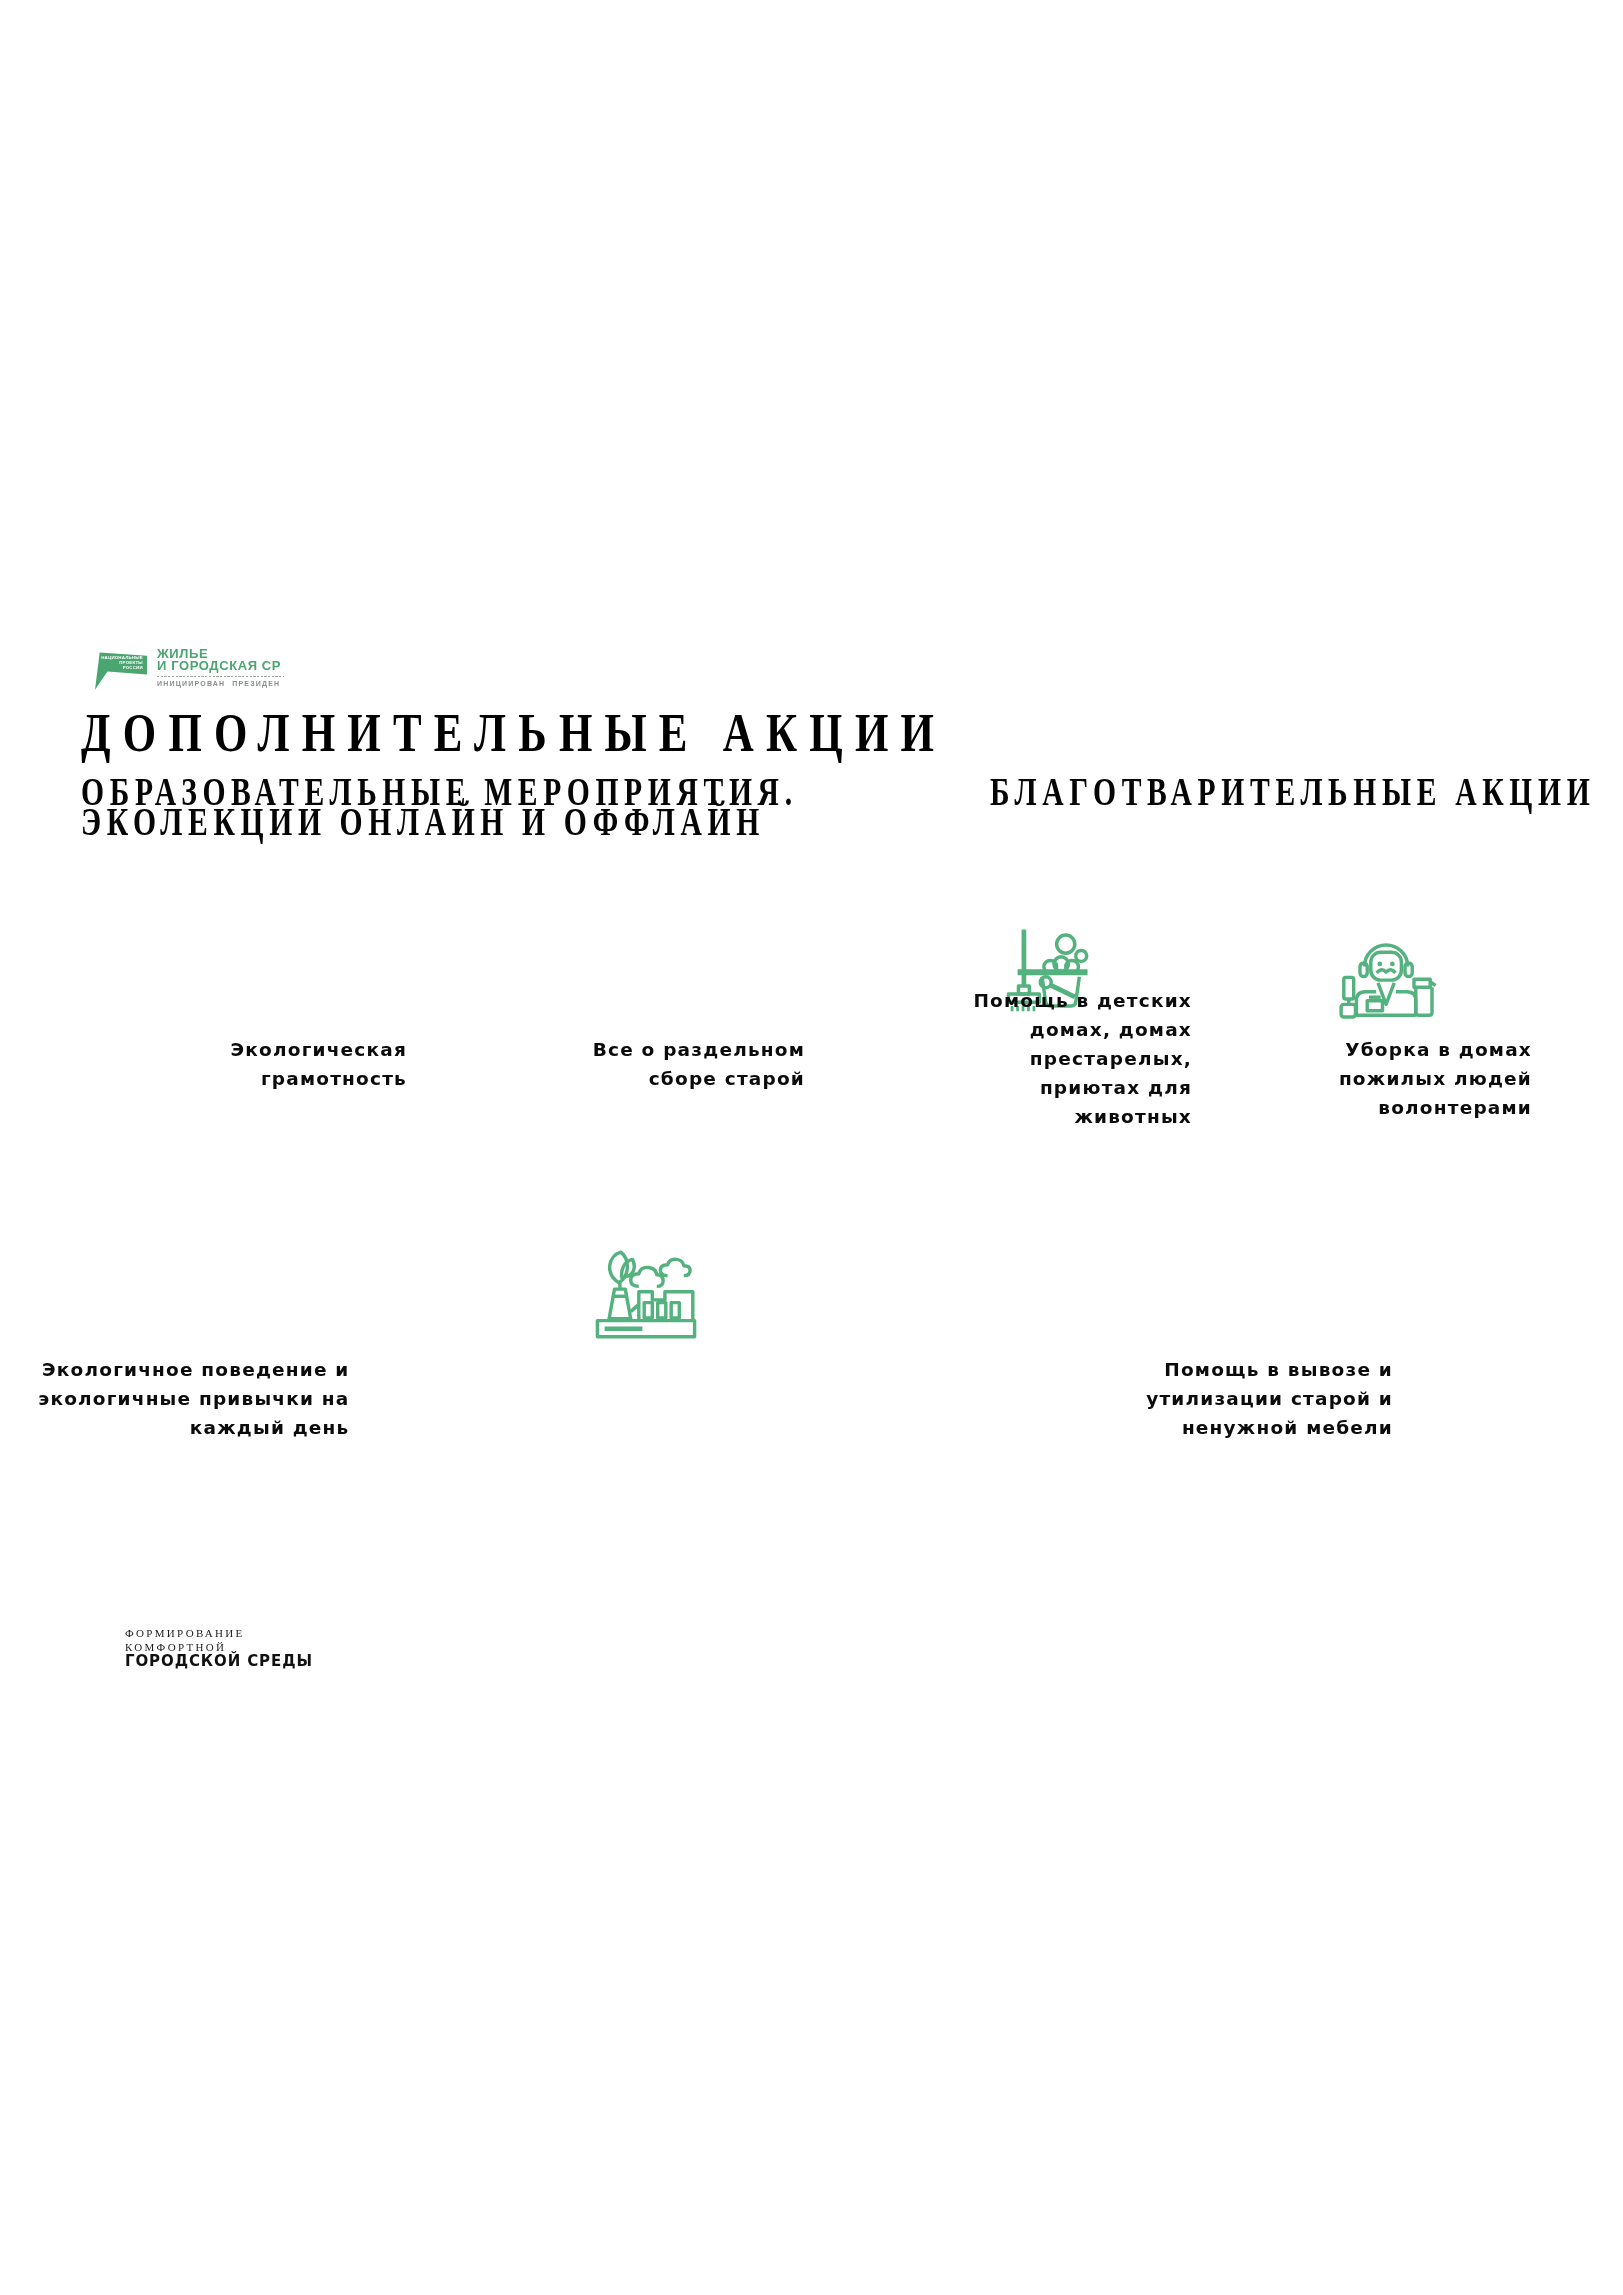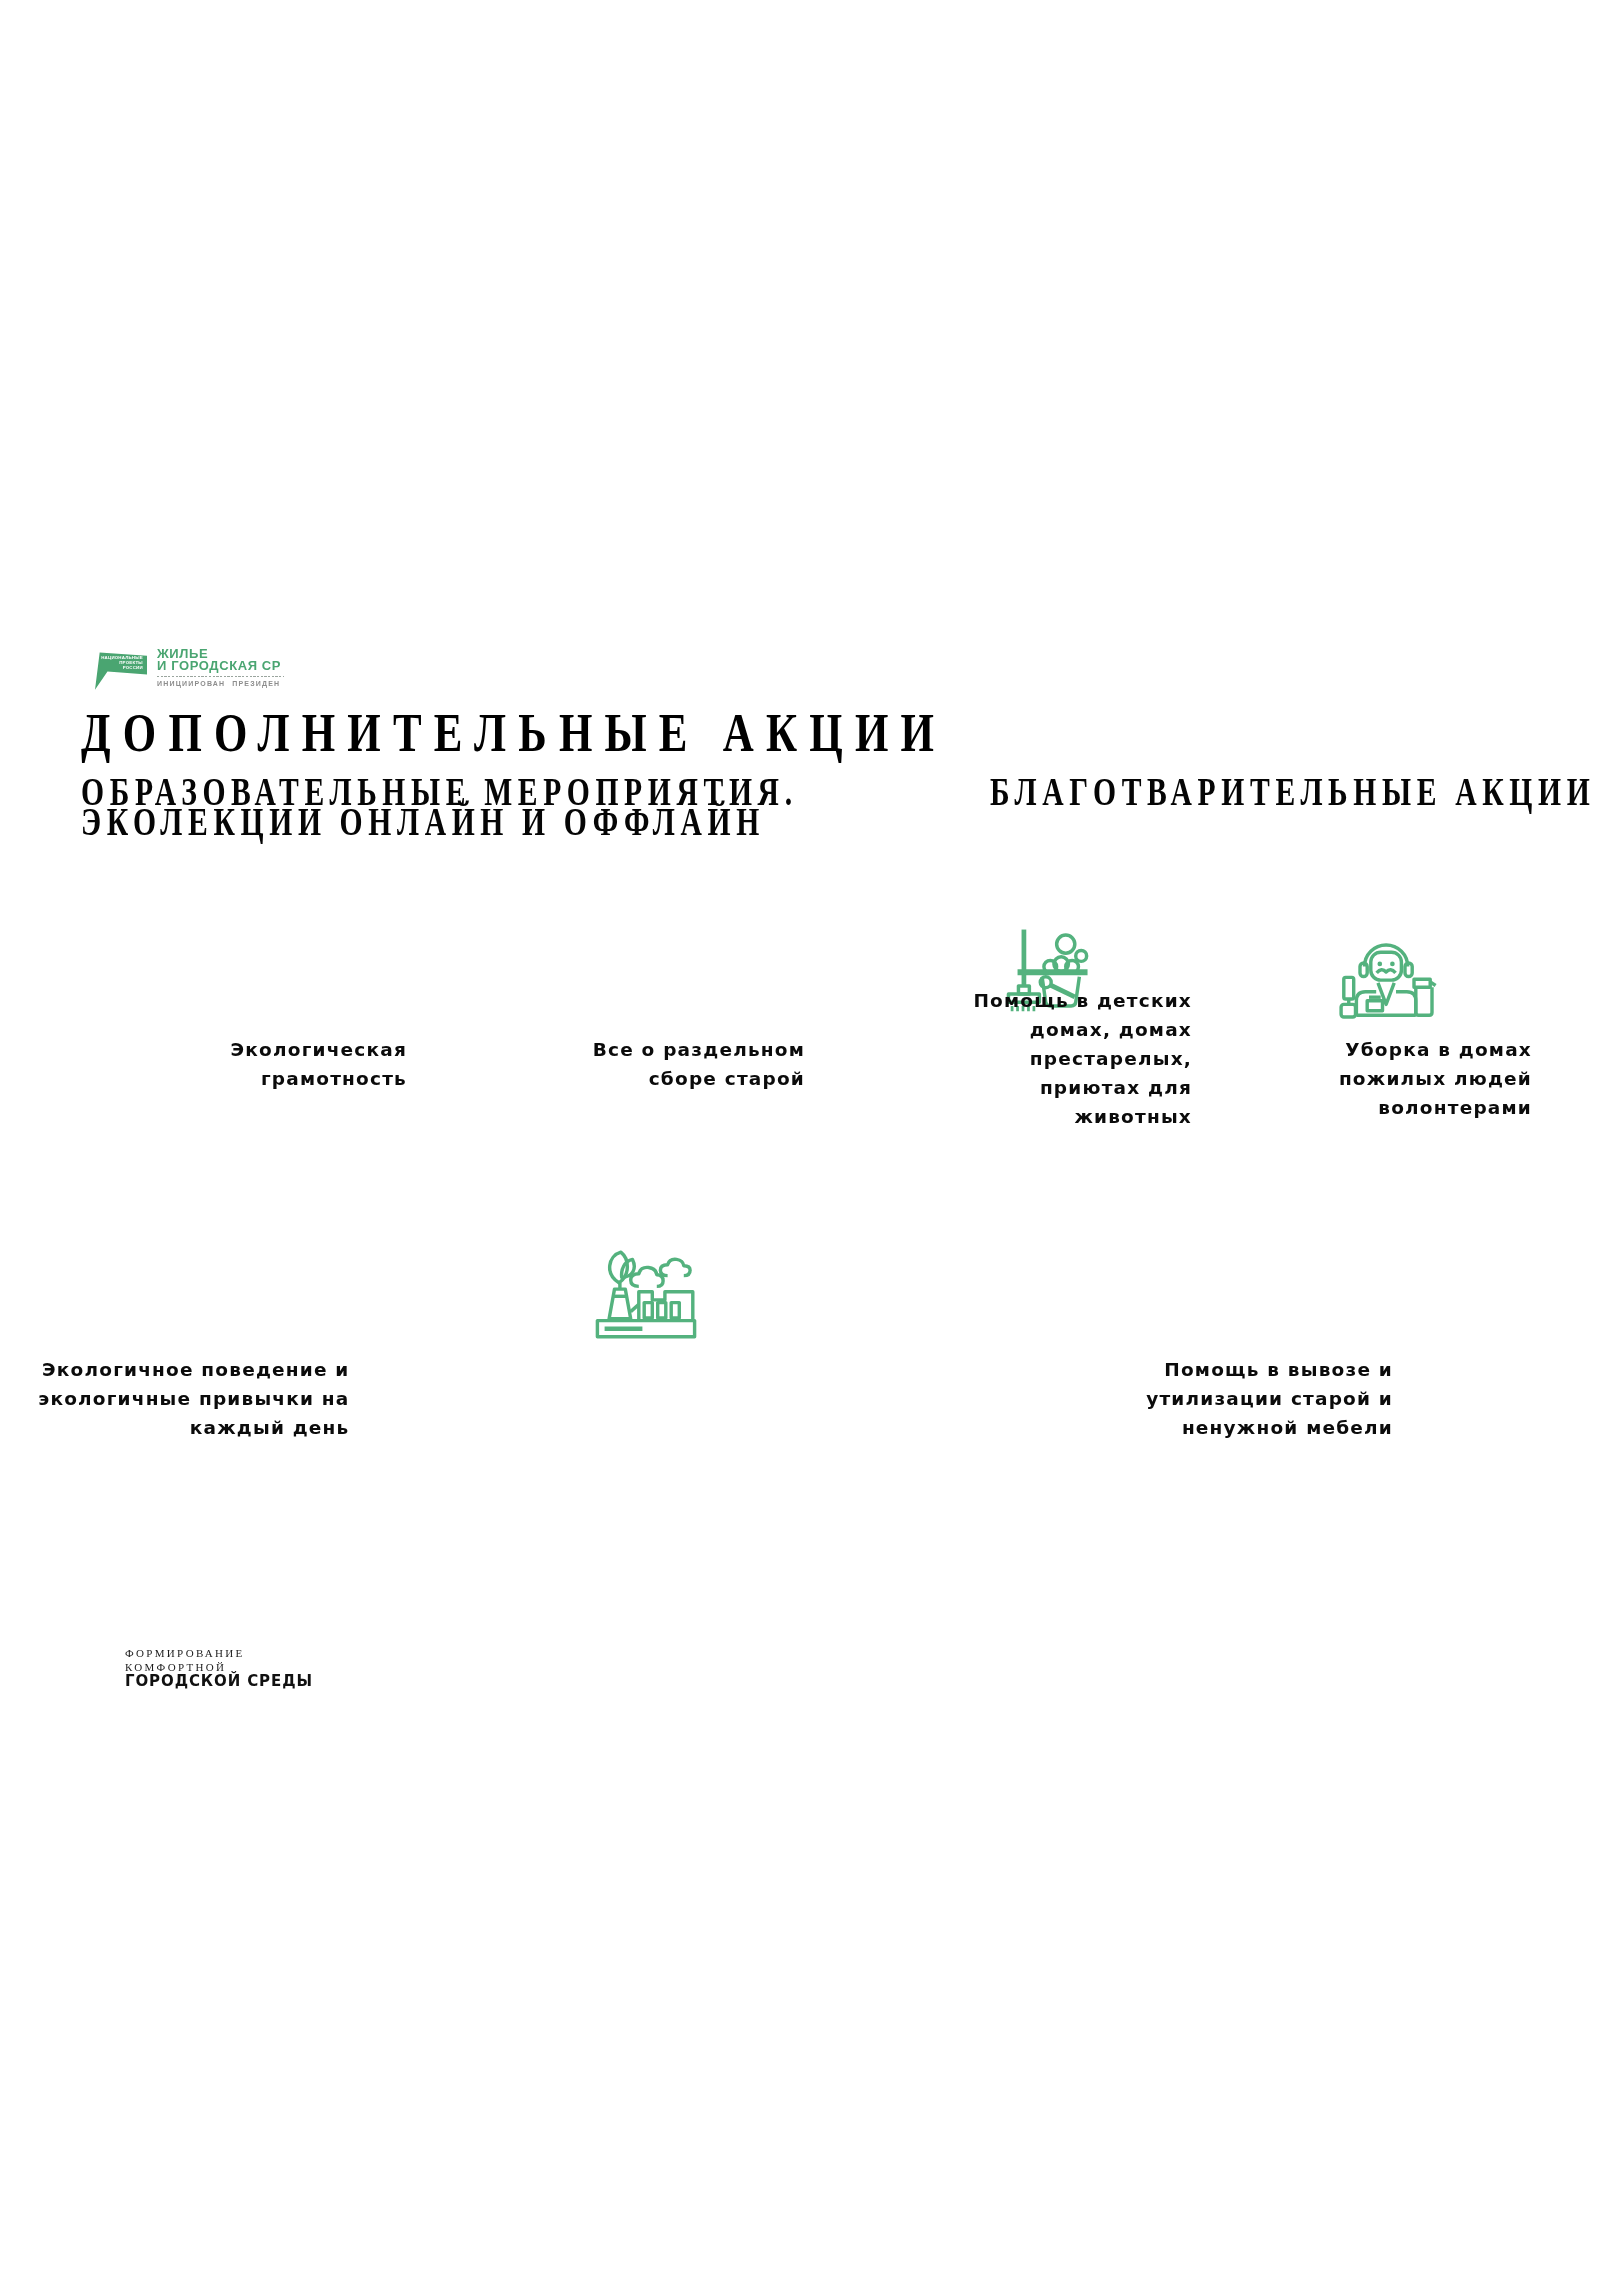--- a/index.html
+++ b/index.html
@@ -73,21 +73,21 @@
   .it-eco-behavior  {left:25.5px;  top:1355px;}
   .it-eco-city      {left:470px;top:1355px;}
   .it-furniture     {left:1069px;top:1355px;}
   
   .icon{position:absolute;}
   .icon svg{display:block;width:100%;height:100%;}
   .ic-mop   {left:993px;top:922px;width:100px;height:106px;}
   .ic-man   {left:1336px;top:927px;width:102px;height:99px;}
   .ic-city  {left:591px;top:1245px;width:110px;height:99px;}
   
-  .footer-logo{position:absolute;left:125px;top:1626px;margin-top:20px;}
+  .footer-logo{position:absolute;left:125px;top:1626px;}
   .footer-serif{
     font-family:"Liberation Serif", serif;
     font-weight:normal;font-size:11px;line-height:14px;
     letter-spacing:2.3px;color:#1c1c1c;white-space:pre;
   }
   .footer-sans{
     font-family:"DejaVu Sans", sans-serif;
     font-weight:bold;font-size:15px;line-height:14px;
     letter-spacing:0.9px;color:#111111;white-space:pre;
   }

